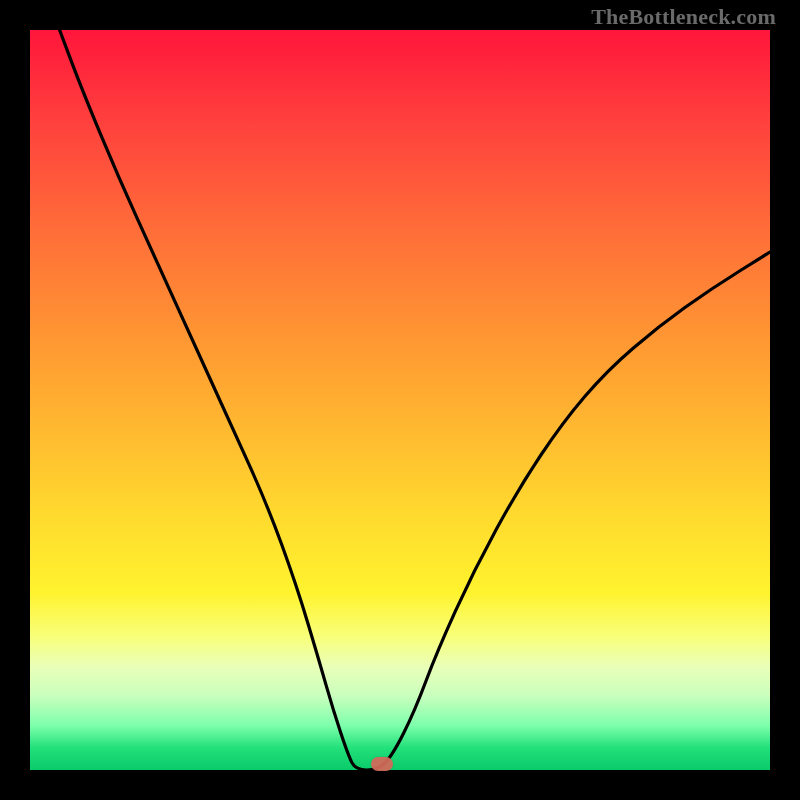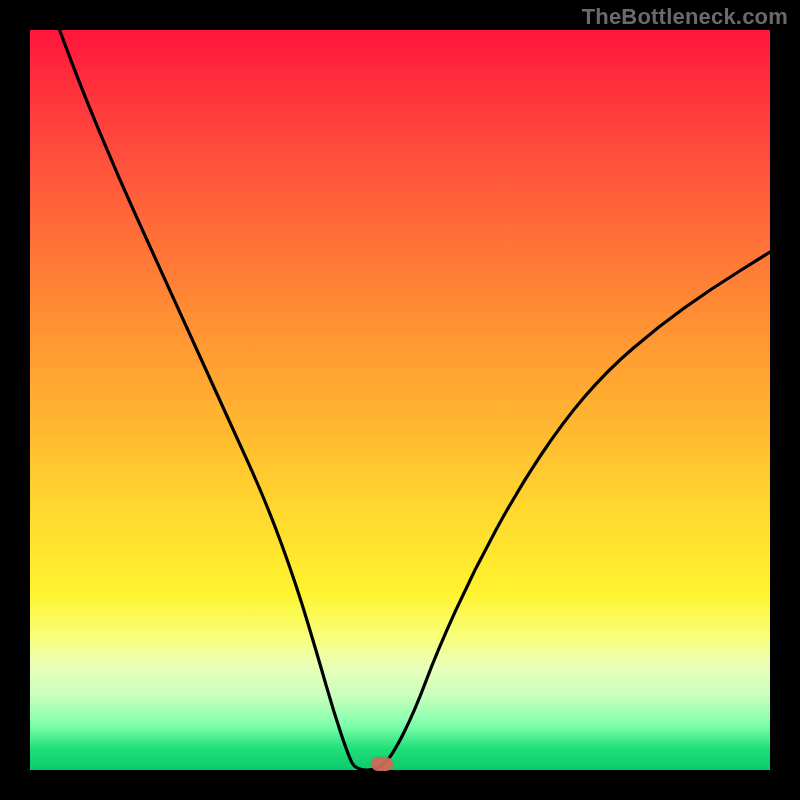--- a/index.html
+++ b/index.html
@@ -12,22 +12,22 @@
   }
   .frame {
     position: relative;
     width: 800px;
     height: 800px;
     background: #000;
   }
   .watermark {
     position: absolute;
     top: 4px;
-    right: 12px;
-    font-family: Liberation Sans, sans-serif;
+    right: 24px;
+    font-family: Liberation Serif, serif;
     font-size: 22px;
     font-weight: 600;
     color: #6a6a6a;
     letter-spacing: 0.2px;
     user-select: none;
   }
   .plot {
     position: absolute;
     left: 30px;
     top: 30px;

